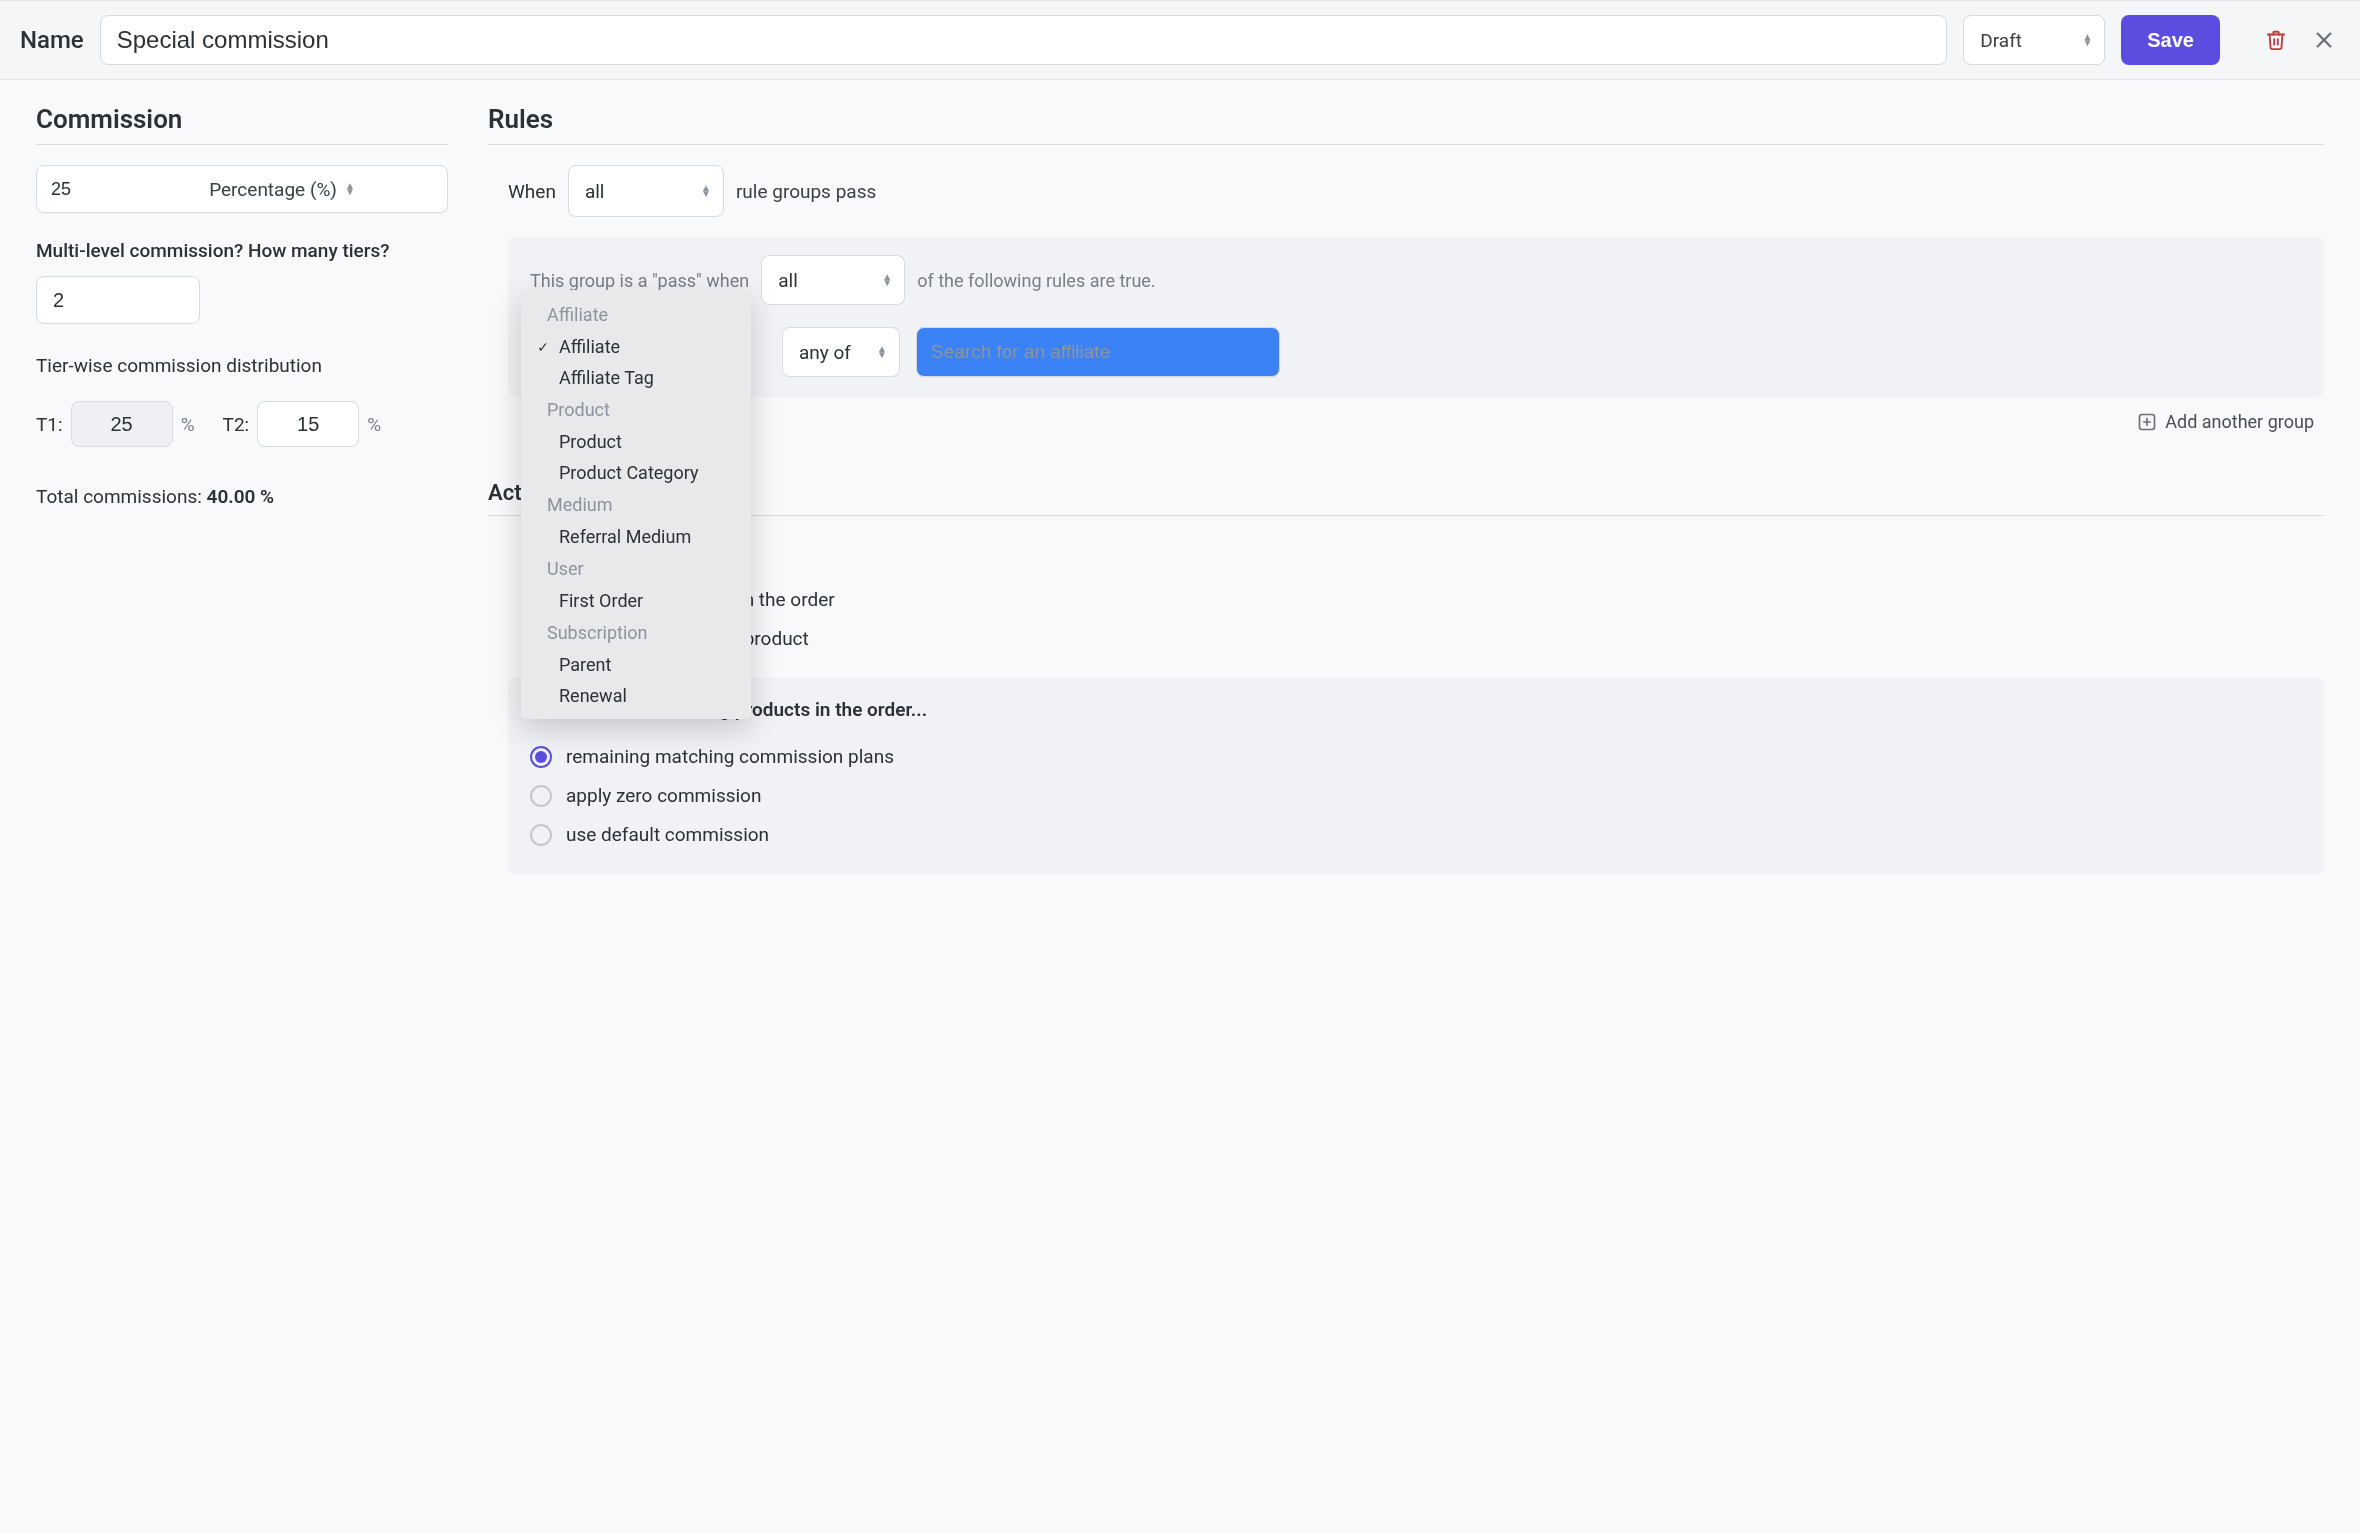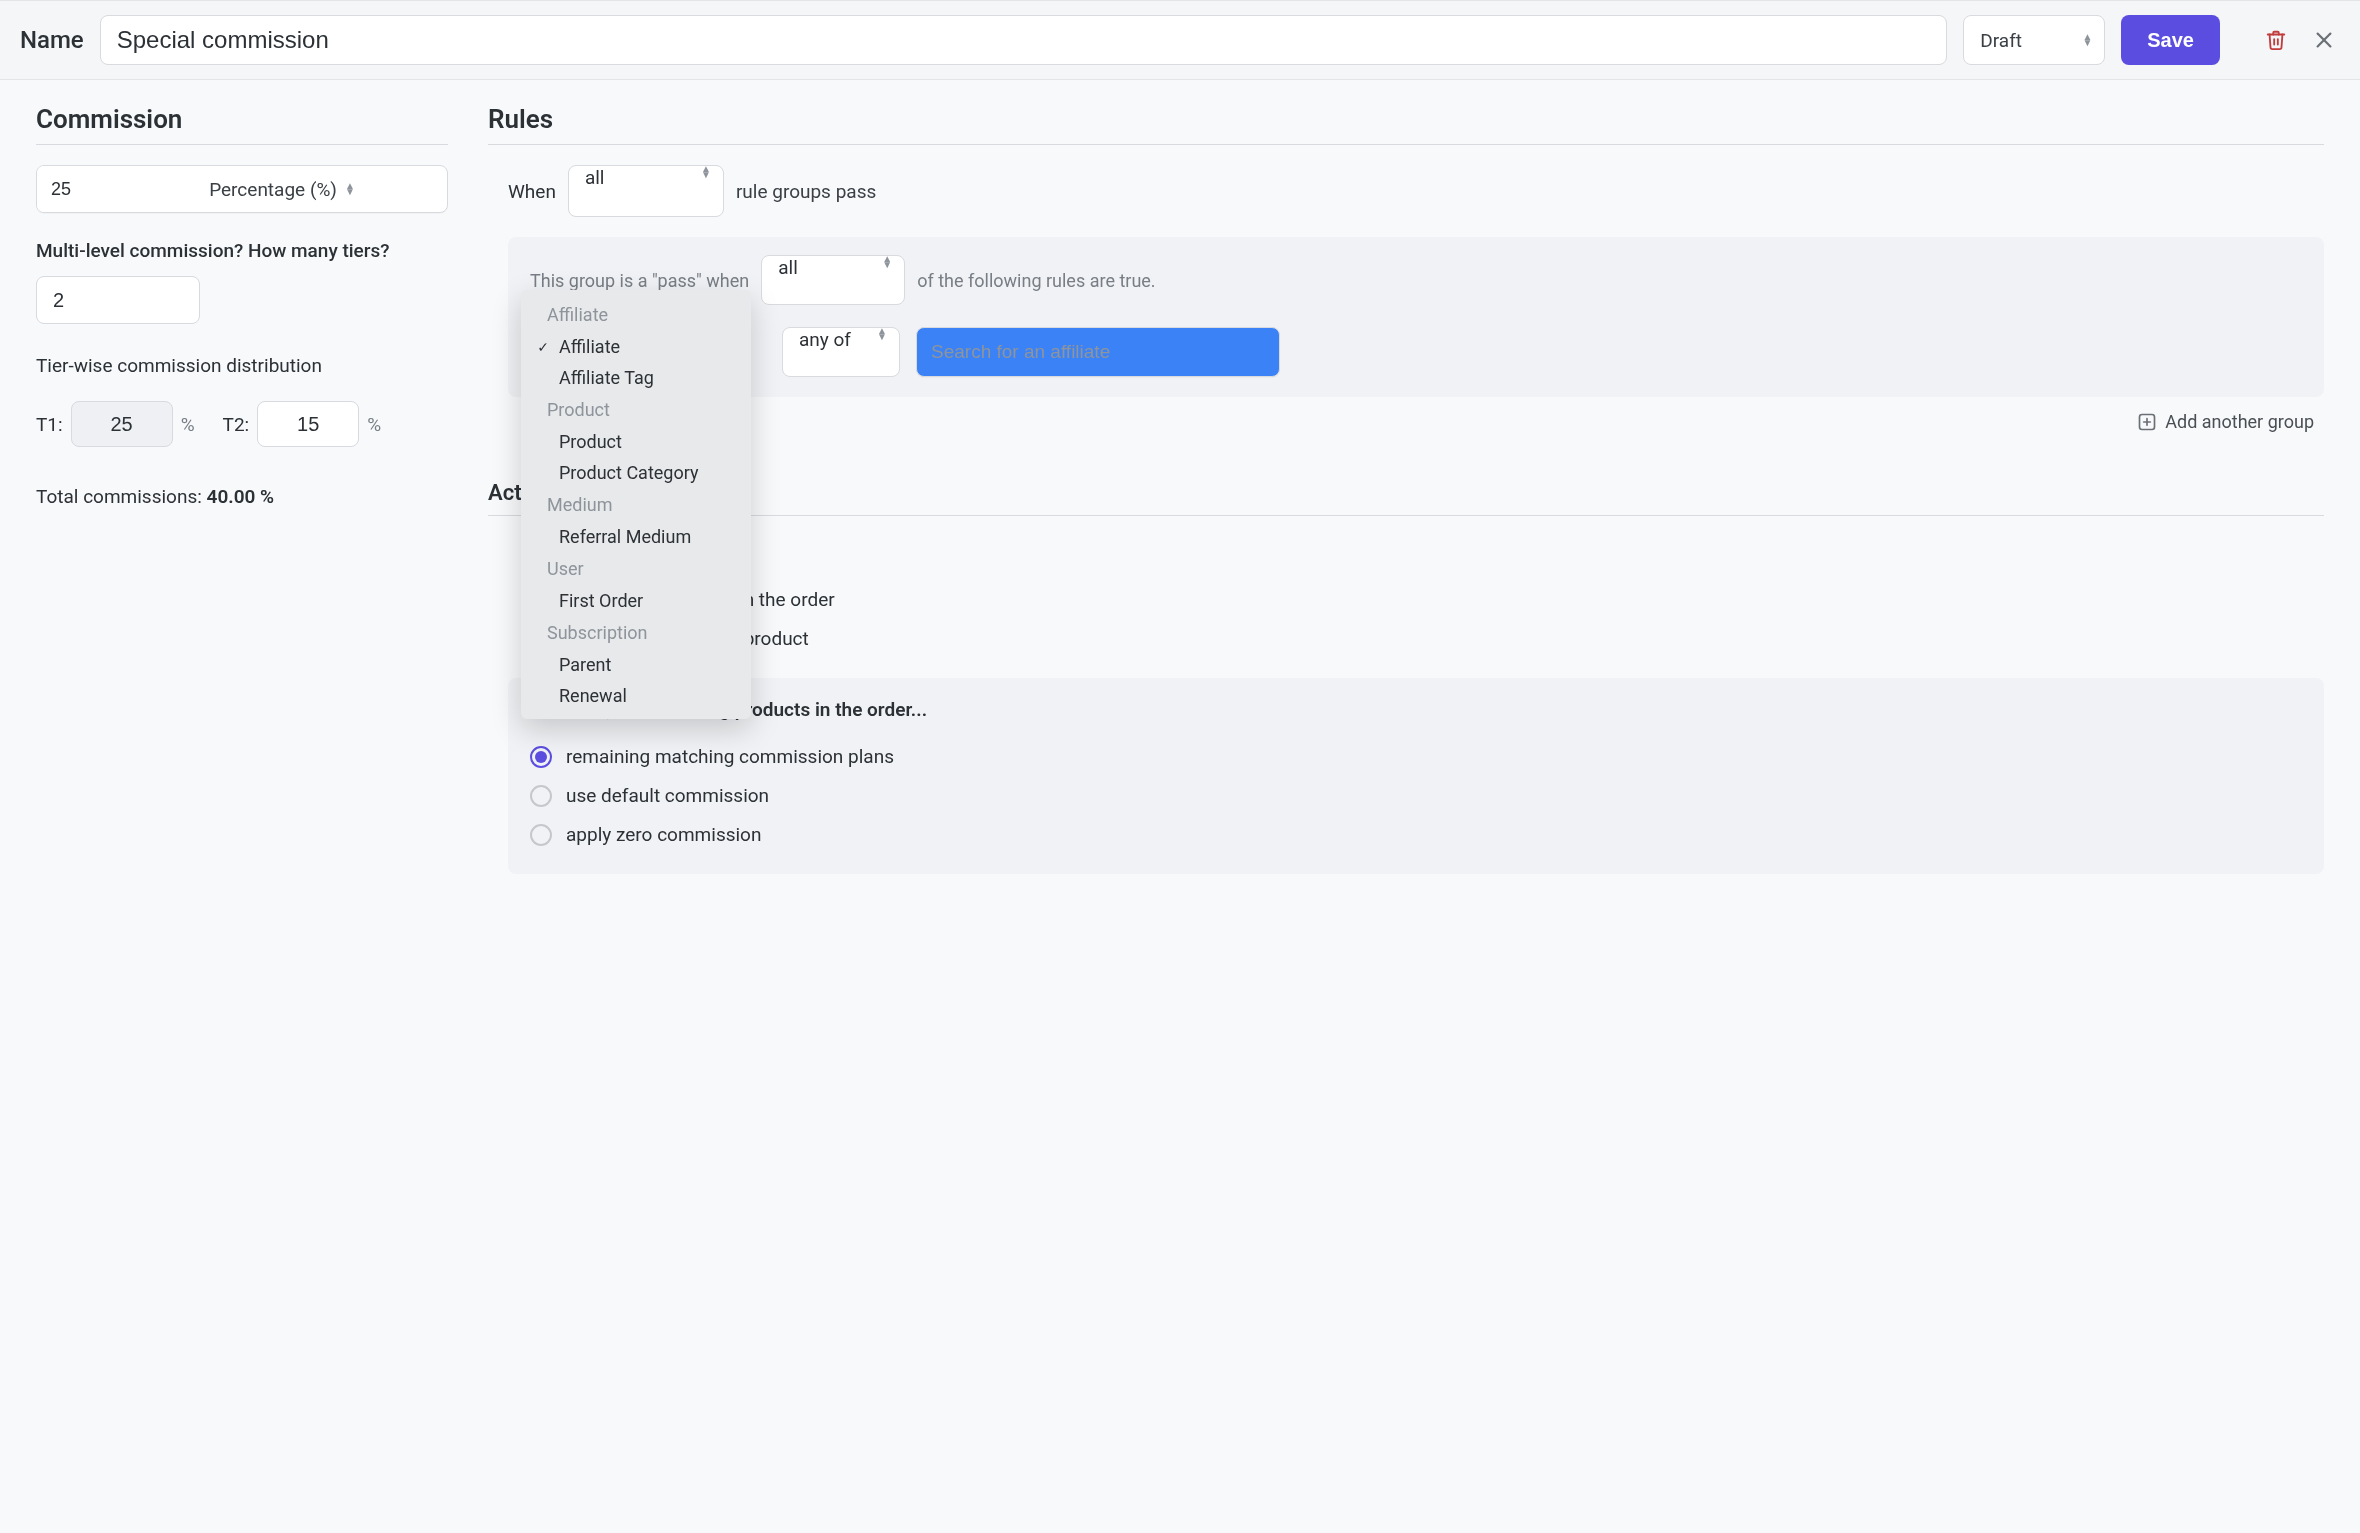--- a/index.html
+++ b/index.html
@@ -182,21 +182,21 @@
   }
   .rules-when .txt { font-size: 19px; color: #2c3136; }
   .rules-when .txt-gray { font-size: 19px; color: #3b4046; }
   .select-pill {
     height: 52px;
     min-width: 156px;
     border: 1px solid #d7dade;
     border-radius: 8px;
     background: #fff;
     display: flex;
-    align-items: flex-start;
+    align-items: center;
     justify-content: space-between;
     padding: 0 12px 0 16px;
     cursor: pointer;
     color: #2c3136;
     font-size: 19px;
   }
   .select-pill.sm { min-width: 118px; height: 50px; }
 
   .rule-group {
     background: #f1f2f5;
@@ -530,22 +530,22 @@
     </div>
 
     <div class="then-block">
       <div class="then-intro">And then, for remaining products in the order...</div>
       <div class="radio-row">
         <span class="radio checked"></span>
         <span class="rl">remaining matching commission plans</span>
       </div>
       <div class="radio-row">
         <span class="radio"></span>
-        <span class="rl">use default commission</span>
+        <span class="rl">apply zero commission</span>
       </div>
       <div class="radio-row">
         <span class="radio"></span>
-        <span class="rl">apply zero commission</span>
+        <span class="rl">use default commission</span>
       </div>
     </div>
 
   </div>
 </div>
 
 </body></html>

